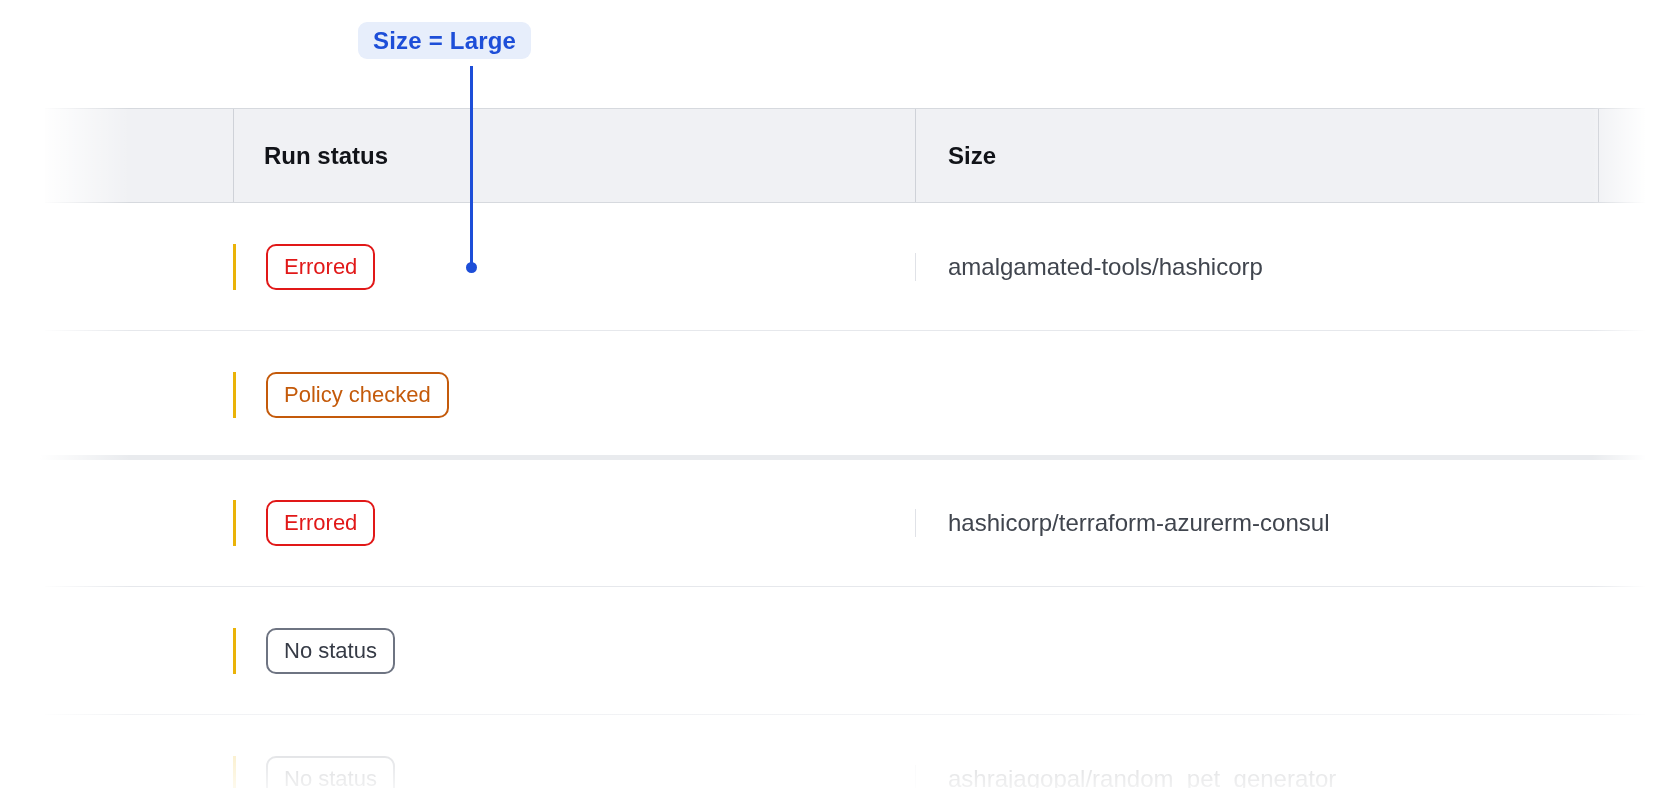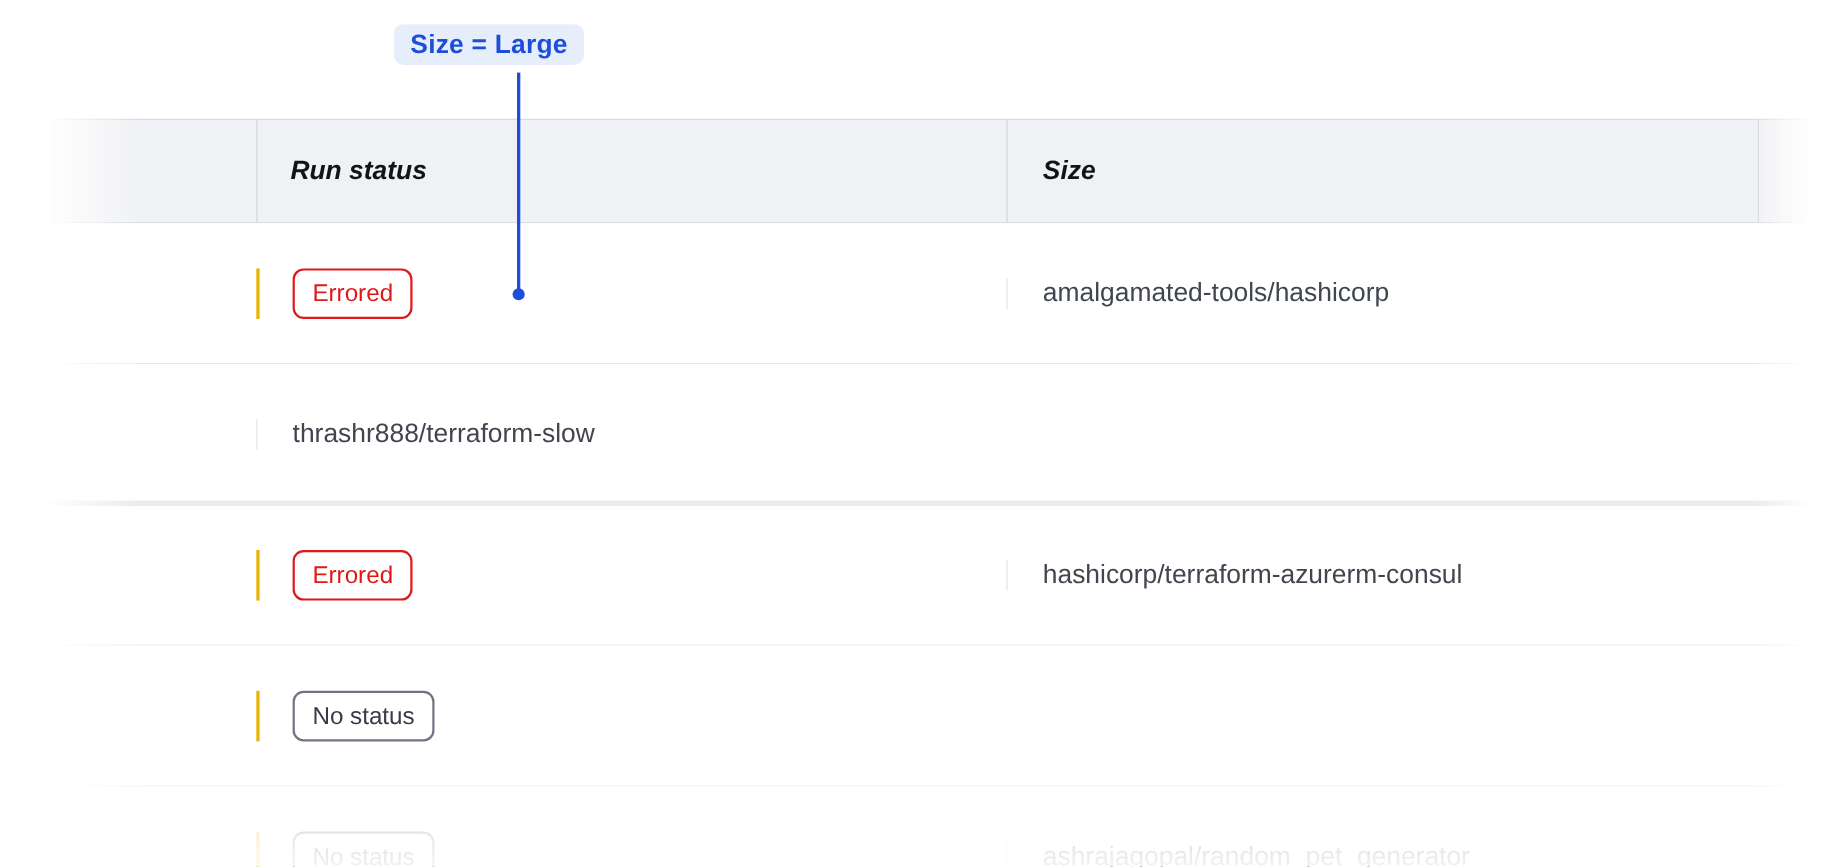--- a/index.html
+++ b/index.html
@@ -30,21 +30,20 @@
   }
 
   
   .table{position:absolute;left:45px;top:108px;width:1627px;}
   .header-row{
     display:flex;height:95px;
     background:#f0f1f4;
     border-top:1px solid #d6d9de;
     border-bottom:1px solid #d6d9de;
     box-sizing:border-box;
-    font-style:italic;
   }
   .header-cell{
     display:flex;align-items:center;
     box-sizing:border-box;
     padding-left:30px;
     font-size:24px;font-weight:700;color:#111318;
   }
   .row{
     display:flex;height:128px;align-items:center;
     border-bottom:1px solid #e6e8ec;
@@ -113,22 +112,22 @@
       <div class="cell c2">
         <span class="badge" style="color: rgb(225, 24, 24); border-color: rgb(225, 24, 24);">Errored</span>
       </div>
       <div class="cell c3">
         <span class="repo-name">amalgamated-tools/hashicorp</span>
       </div>
       <div class="cell c4"></div>
     </div>
         <div class="row">
       <div class="cell c1"></div>
-      <div class="cell c3">
-        <span class="repo-name">thrashr888/terraform-slow</span>
+      <div class="cell c2">
+        <span class="badge" style="color: rgb(196, 90, 10); border-color: rgb(196, 90, 10);">Policy checked</span>
       </div>
       <div class="cell c4"></div>
     </div>
         <div class="row">
       <div class="cell c1"></div>
       <div class="cell c2">
         <span class="badge" style="color: rgb(225, 24, 24); border-color: rgb(225, 24, 24);">Errored</span>
       </div>
       <div class="cell c3">
         <span class="repo-name">hashicorp/terraform-azurerm-consul</span>

